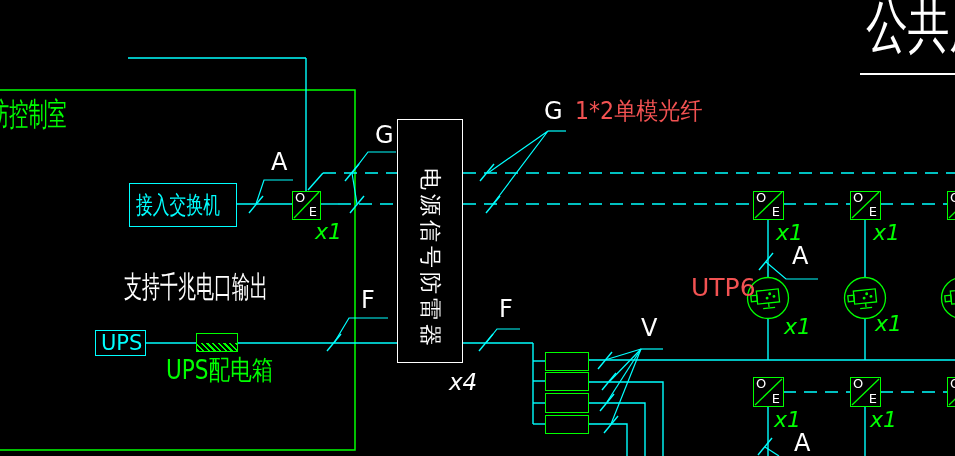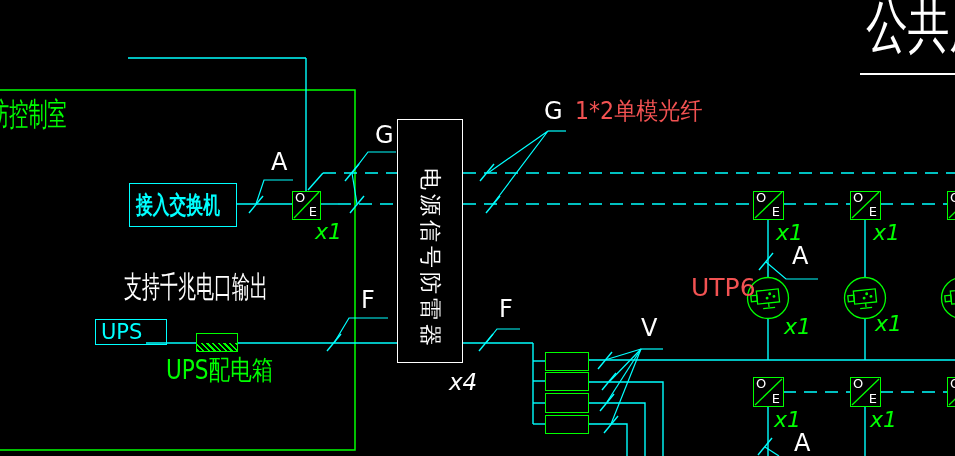--- a/index.html
+++ b/index.html
@@ -144,27 +144,27 @@
           <rect x="945" y="294" width="6" height="6"></rect>
         </g>
       </g>
     </g>
   </svg>
 
   <div class="t green" style="left:-10px;top:98px;font-size:32px;transform:scaleX(0.6);">防控制室</div>
 
   <div class="t white" style="left:866px;top:-4px;font-size:58px;transform:scaleX(0.72);">公共广</div>
 
-  <div class="box cyanbox" style="left:129px;top:183px;width:108px;height:44px;font-weight:bold;">
+  <div class="box cyanbox" style="left:129px;top:183px;width:108px;height:44px;">
     <div class="t cyan" style="left:6px;top:9px;font-size:24px;transform:scaleX(0.7);">接入交换机</div>
   </div>
 
   <div class="t white" style="left:124px;top:271px;font-size:30px;transform:scaleX(0.6);">支持千兆电口输出</div>
 
-  <div class="box cyanbox" style="left:95px;top:319px;width:72px;height:26px;">
+  <div class="box cyanbox" style="left:95px;top:330px;width:51px;height:26px;">
     <div class="t cyan" style="left:5px;top:1px;font-size:21px;">UPS</div>
   </div>
 
   <div class="box greenbox" style="left:196px;top:333px;width:42px;height:19px;">
     <div class="hatch"></div>
   </div>
   <div class="t green" style="left:166px;top:356px;font-size:27px;transform:scaleX(0.8);">UPS配电箱</div>
 
   <div class="box whitebox" style="left:397px;top:119px;width:66px;height:244px;display:flex;justify-content:center;">
     <div class="vtext" style="margin-top:48px;">电源信号防雷器</div>

